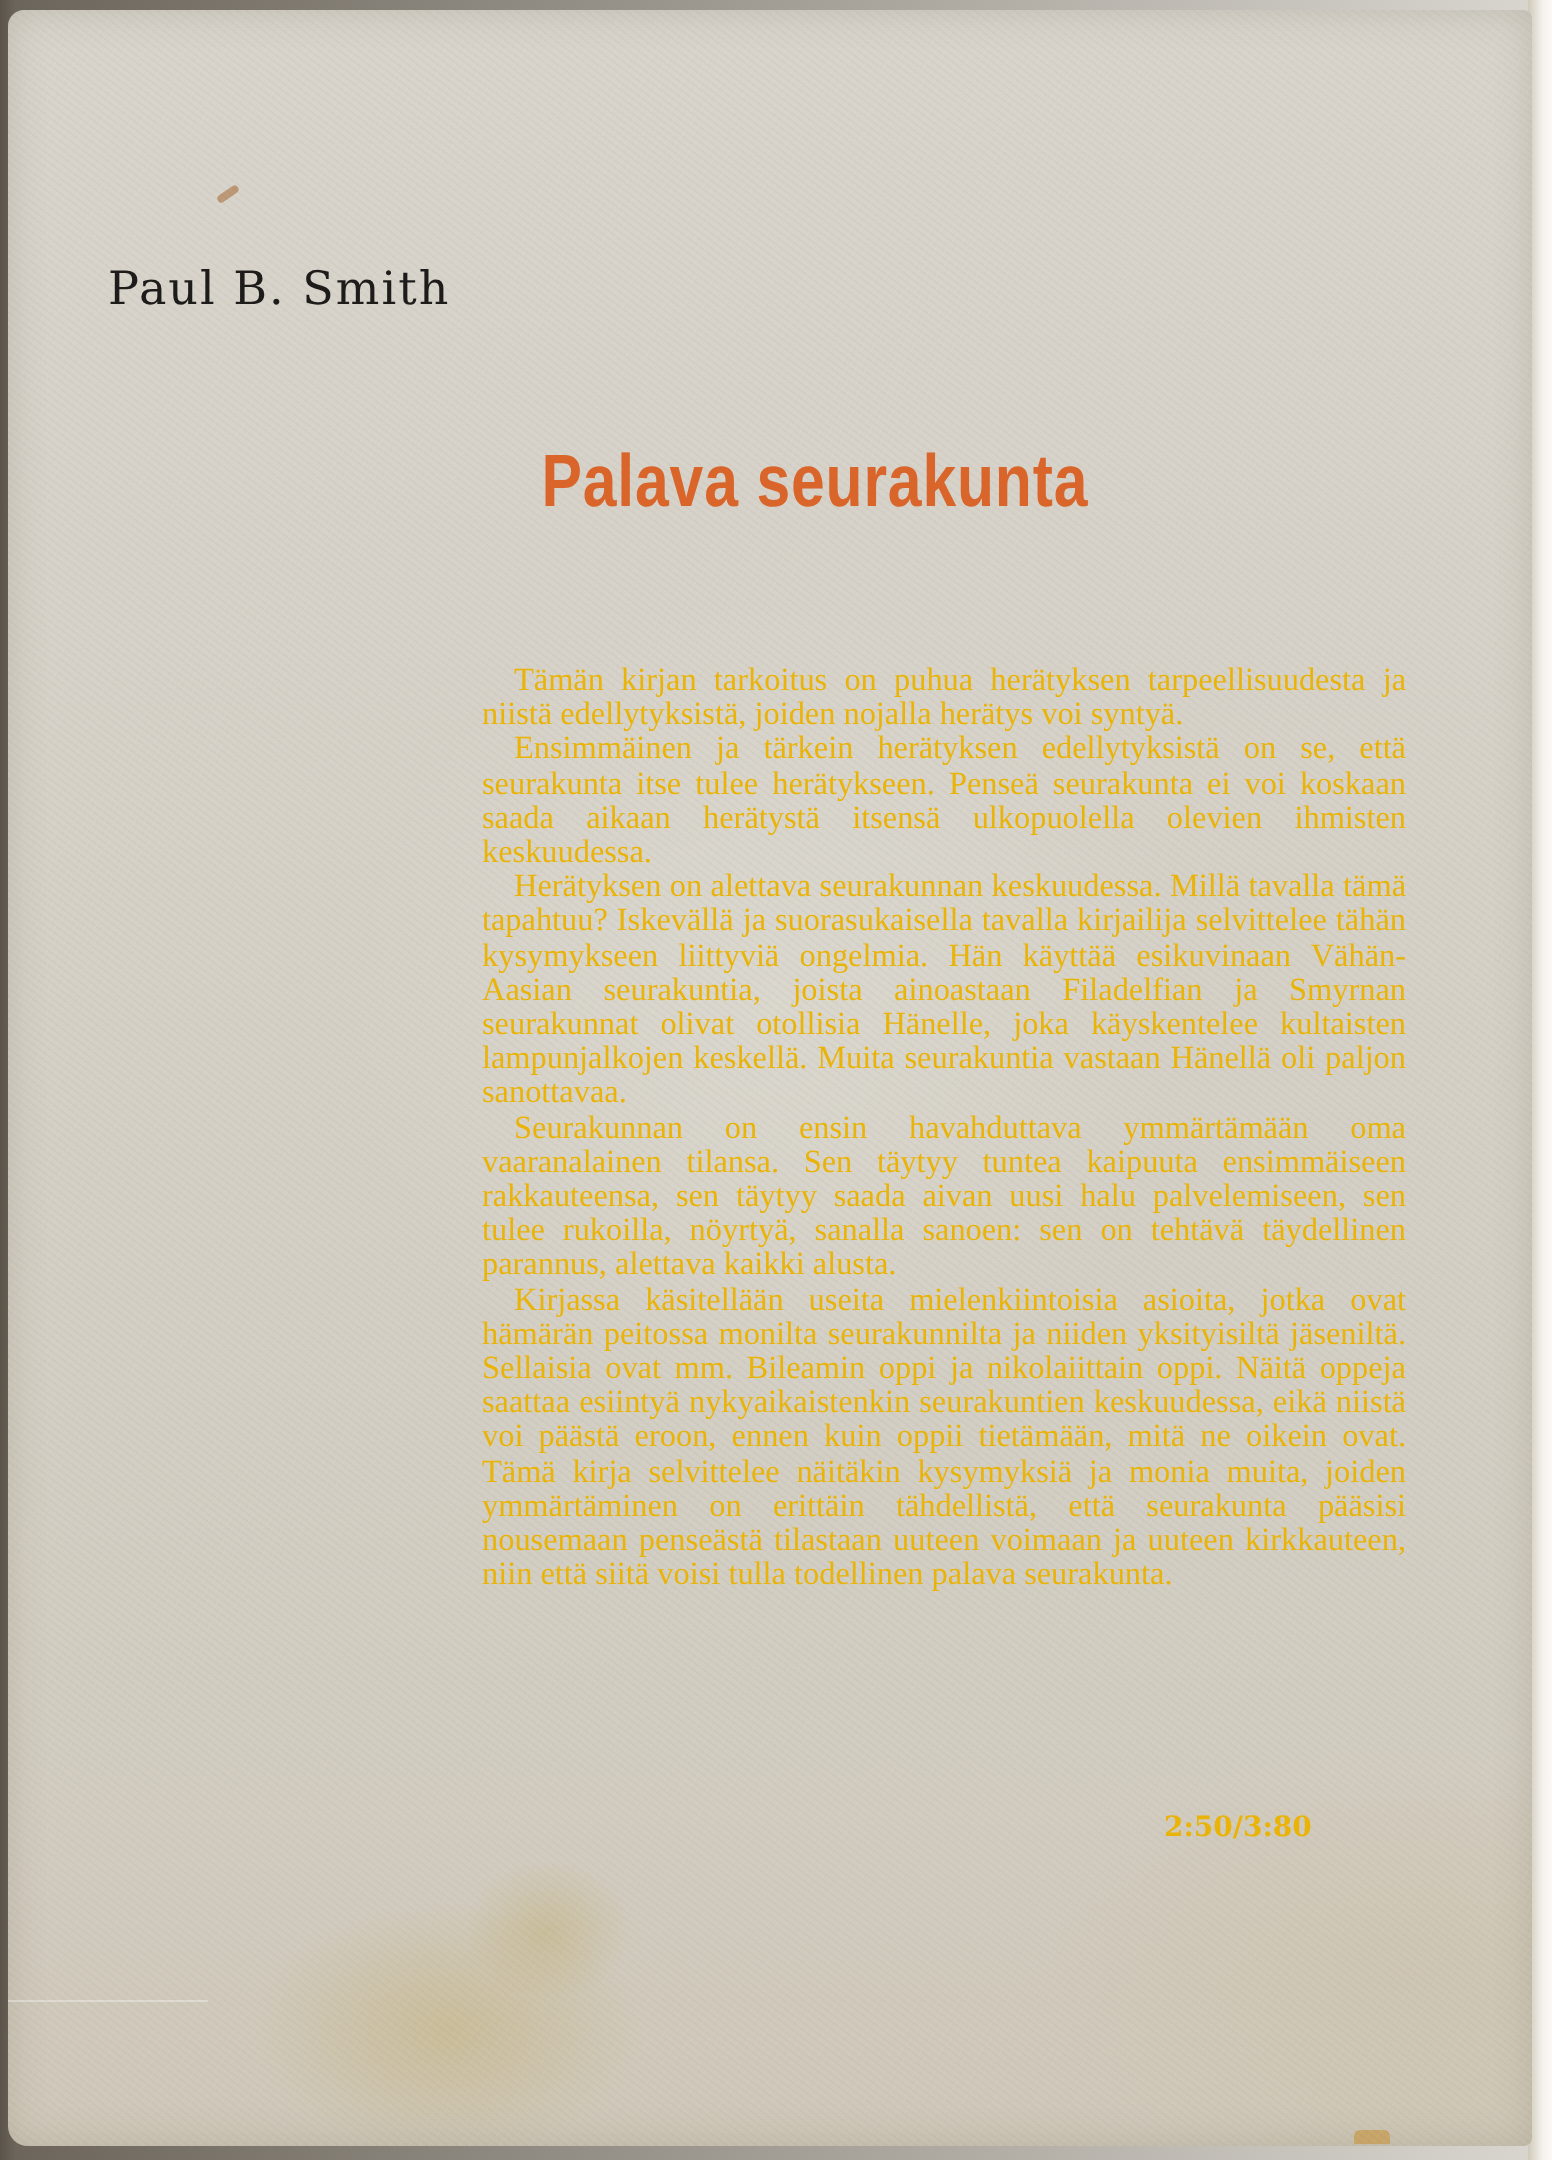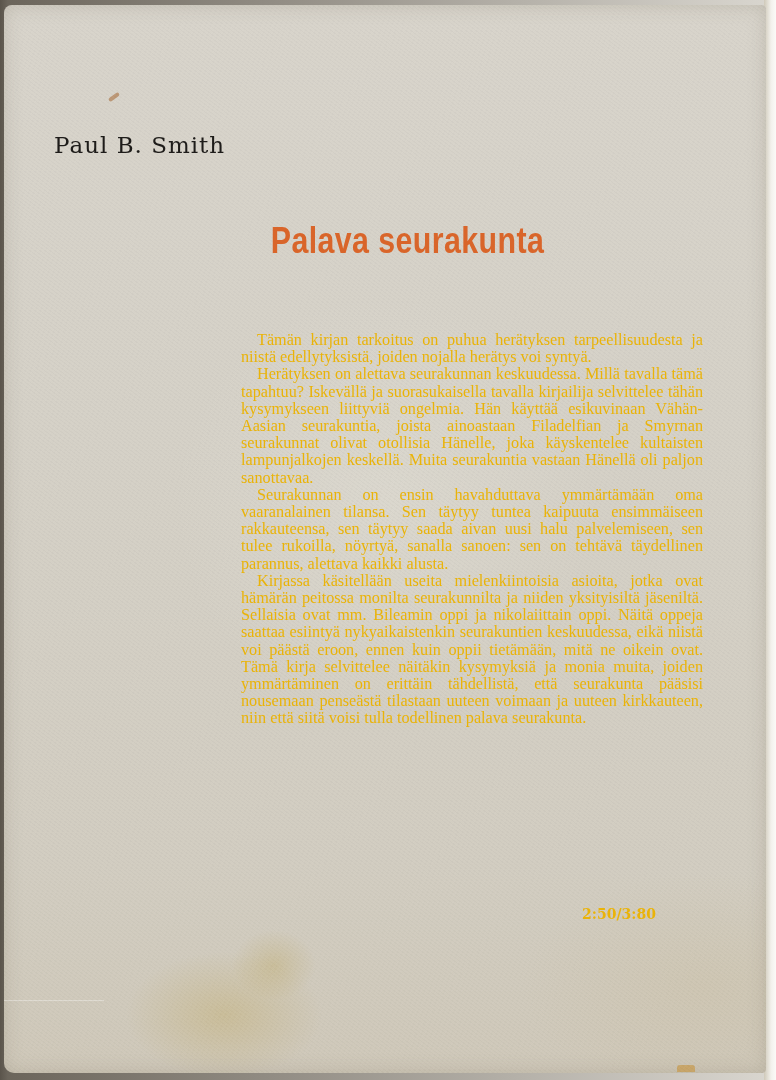--- a/index.html
+++ b/index.html
@@ -141,18 +141,19 @@
   <div class="mark"></div>
   <div class="crease"></div>
   <div class="tear"></div>
 </div>
 
 <div class="author">Paul B. Smith</div>
 <div class="title">Palava seurakunta</div>
 
 <div class="body-text">
   <p>Tämän kirjan tarkoitus on puhua herätyksen tarpeellisuudesta ja niistä edellytyksistä, joiden nojalla herätys voi syntyä.</p>
+  <p>Ensimmäinen ja tärkein herätyksen edellytyksistä on se, että seurakunta itse tulee herätykseen. Penseä seurakunta ei voi koskaan saada aikaan herätystä itsensä ulkopuolella olevien ihmisten keskuudessa.</p>
   <p>Herätyksen on alettava seurakunnan keskuudessa. Millä tavalla tämä tapahtuu? Iskevällä ja suorasukaisella tavalla kirjailija selvittelee tähän kysymykseen liittyviä ongelmia. Hän käyttää esikuvinaan Vähän-Aasian seurakuntia, joista ainoastaan Filadelfian ja Smyrnan seurakunnat olivat otollisia Hänelle, joka käyskentelee kultaisten lampunjalkojen keskellä. Muita seurakuntia vastaan Hänellä oli paljon sanottavaa.</p>
   <p>Seurakunnan on ensin havahduttava ymmärtämään oma vaaranalainen tilansa. Sen täytyy tuntea kaipuuta ensimmäiseen rakkauteensa, sen täytyy saada aivan uusi halu palvelemiseen, sen tulee rukoilla, nöyrtyä, sanalla sanoen: sen on tehtävä täydellinen parannus, alettava kaikki alusta.</p>
   <p>Kirjassa käsitellään useita mielenkiintoisia asioita, jotka ovat hämärän peitossa monilta seurakunnilta ja niiden yksityisiltä jäseniltä. Sellaisia ovat mm. Bileamin oppi ja nikolaiittain oppi. Näitä oppeja saattaa esiintyä nykyaikaistenkin seurakuntien keskuudessa, eikä niistä voi päästä eroon, ennen kuin oppii tietämään, mitä ne oikein ovat. Tämä kirja selvittelee näitäkin kysymyksiä ja monia muita, joiden ymmärtäminen on erittäin tähdellistä, että seurakunta pääsisi nousemaan penseästä tilastaan uuteen voimaan ja uuteen kirkkauteen, niin että siitä voisi tulla todellinen palava seurakunta.</p>
 </div>
 
 <div class="price">2:50/3:80</div>
 
 </body></html>

